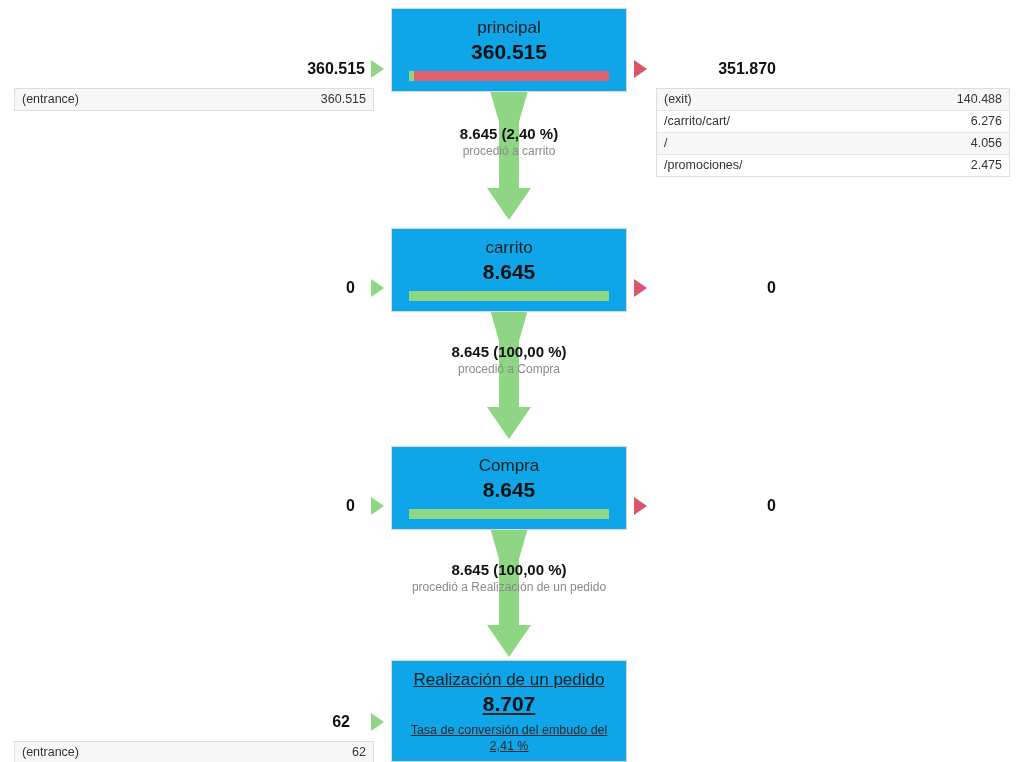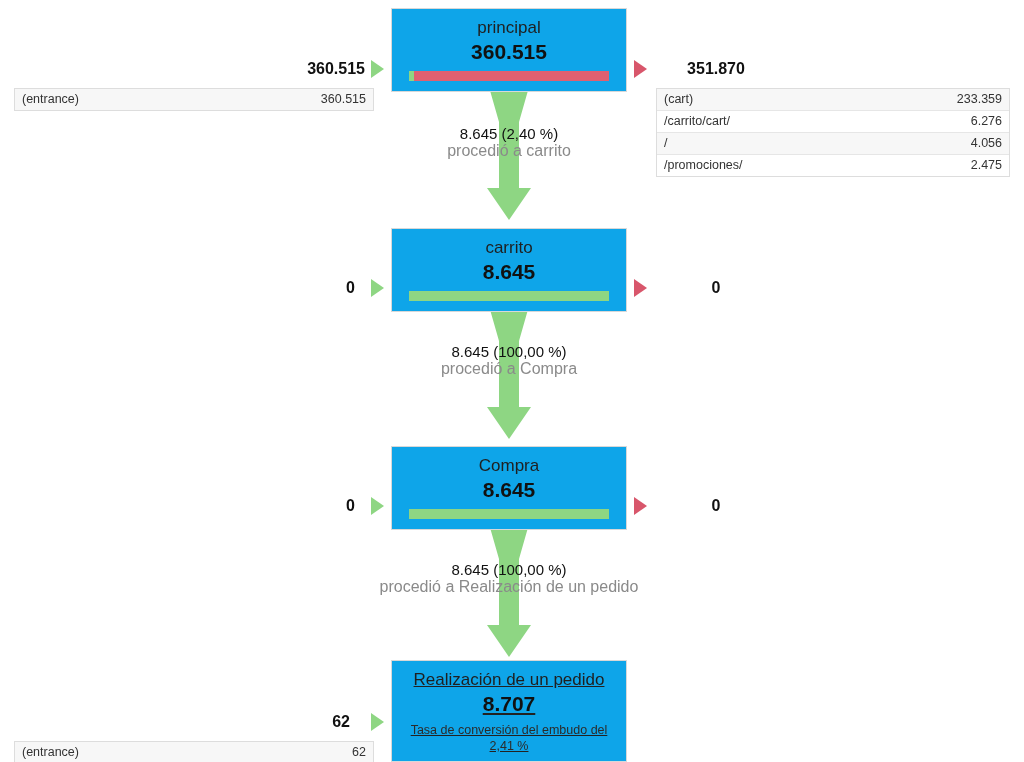--- a/index.html
+++ b/index.html
@@ -78,40 +78,40 @@
   .conn-label {
     position: absolute;
     left: -40px;
     width: 316px;
     text-align: center;
     z-index: 4;
   }
   .conn-label .cl-main {
     font-size: 15px;
     line-height: 19px;
-    font-weight: normal;
+    font-weight: bold;
     color: #111111;
   }
   .conn-label .cl-sub {
-    font-size: 16px;
+    font-size: 12px;
     line-height: 16px;
     color: #8a8a8a;
   }
 
   
   .side-num {
     position: absolute;
     font-size: 16px;
     font-weight: bold;
     color: #111111;
     line-height: 18px;
     white-space: nowrap;
   }
   .side-num.left  { text-align: right; }
-  .side-num.right { text-align: center; }
+  .side-num.right { text-align: right; }
 
   .tri {
     position: absolute;
     width: 0;
     height: 0;
     border-top: 9px solid transparent;
     border-bottom: 9px solid transparent;
   }
   .tri.green { border-left: 13px solid #8ed683; }
   .tri.red   { border-left: 13px solid #d8566b; }
@@ -155,22 +155,22 @@
         <td class="val">360.515</td>
       </tr>
     </tbody>
   </table>
 </div>
 
 <div class="detail-table" style="left:656px; top:88px; width:352px;">
   <table>
     <tbody>
       <tr>
-        <td>(cart)</td>
-        <td class="val">233.359</td>
+        <td>(exit)</td>
+        <td class="val">140.488</td>
       </tr>
       <tr>
         <td>/carrito/cart/</td>
         <td class="val">6.276</td>
       </tr>
       <tr>
         <td>/</td>
         <td class="val">4.056</td>
       </tr>
       <tr>

